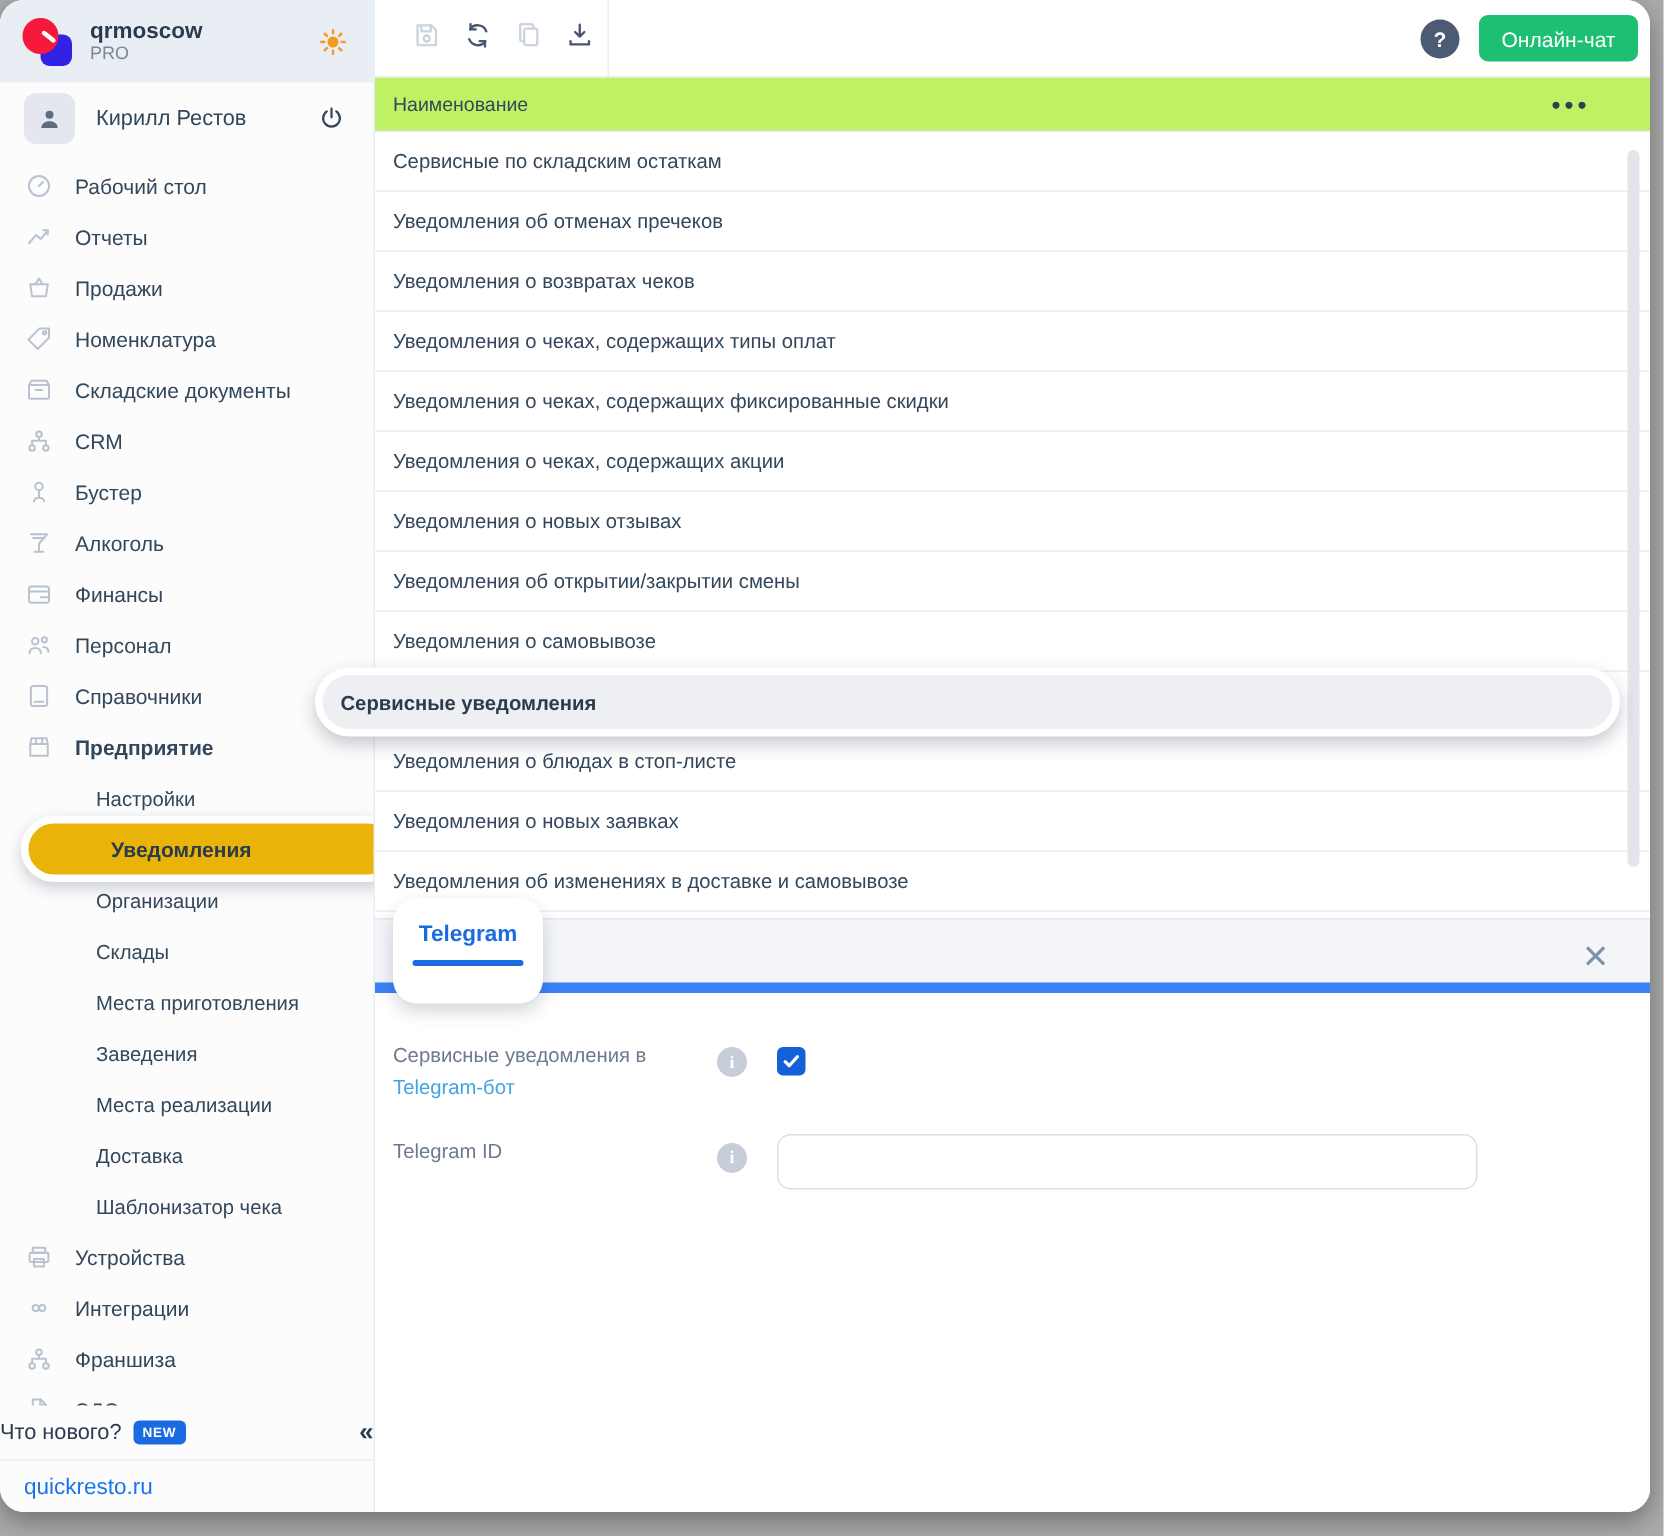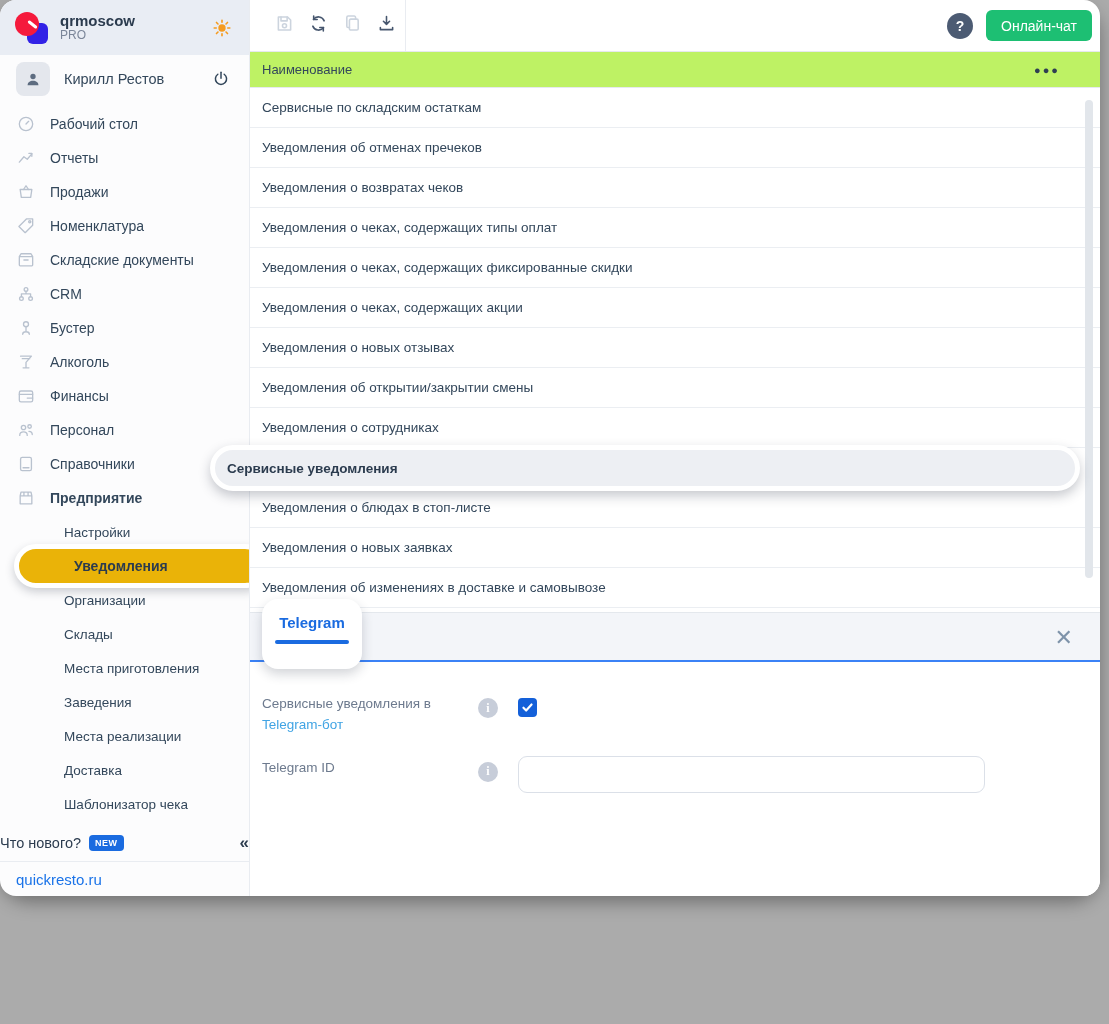--- a/index.html
+++ b/index.html
@@ -1,20 +1,20 @@
 <!DOCTYPE html>
 <html><head>
 <meta charset="utf-8">
 <style>
   * { margin:0; padding:0; box-sizing:border-box; }
   html,body { width:1109px; height:1024px; font-family:"Liberation Sans",sans-serif; }
   body { background:#ababab; position:relative; overflow:hidden; }
   .window {
-    position:absolute; left:0; top:0; width:1100px; height:896px;
-    background:#fff; border-radius:28px; overflow:visible;
+    position:absolute; left:0; top:0; width:1100px; height:1008px;
+    background:#fff; border-radius:16px; overflow:visible;
     box-shadow:0 6px 18px rgba(0,0,0,.35);
     display:flex;
   }
   .win-clip { position:absolute; inset:0; border-radius:16px; overflow:hidden; display:flex; }
 
   
   .sidebar { width:250px; min-width:250px; background:#fcfcfd; border-right:1px solid #e9ecf1; display:flex; flex-direction:column; position:relative; z-index:2; }
   .brand { height:55px; background:#e9edf4; display:flex; align-items:center; padding:0 16px 0 14px; gap:10px; }
   .logo { position:relative; width:36px; height:36px; flex:none; }
   .logo .sq { position:absolute; right:2px; bottom:2px; width:21px; height:21px; border-radius:6px; background:#3222e6; }
@@ -72,21 +72,21 @@
   .row.sel {
     position:relative; z-index:7; height:46px; margin:-3px 20px -3px -40px;
     background:#edeff3; border:5px solid #fff; border-radius:24px;
     box-shadow:0 5px 12px rgba(30,40,60,.25);
     font-weight:700; font-size:13.5px; color:#2b3b4e; padding-left:12px;
   }
   .vscroll { position:absolute; right:7px; top:12px; width:8px; height:478px; border-radius:4px; background:#e2e6eb; z-index:3; cursor:pointer; }
 
   
   .panel { position:absolute; left:0; right:0; top:612px; bottom:0; background:#fff; z-index:5; }
-  .tabstrip { height:50px; background:#f3f5f9; border-top:1px solid #e4e8ed; border-bottom:2px solid #3b82f6; position:relative; }
+  .tabstrip { height:50px; background:#f3f5f9; border-top:1px solid #e4e8ed; border-bottom:7px solid #3b82f6; position:relative; }
   .tab-pill {
     position:absolute; left:12px; top:-14px; width:100px; height:70px;
     background:#fff; border-radius:16px; box-shadow:0 5px 12px rgba(30,40,60,.2);
     display:flex; flex-direction:column; align-items:center; cursor:pointer; z-index:6;
   }
   .tab-label { margin-top:15px; font-size:15px; font-weight:700; color:#1a6be0; }
   .tab-underline { margin-top:9px; width:74px; height:4px; border-radius:2px; background:#1a6be0; }
   .panel-close { position:absolute; right:27px; top:12px; font-size:22px; color:#7e93aa; cursor:pointer; line-height:26px; }
 
   .form { padding:30px 12px 0; }
@@ -356,21 +356,21 @@
           <div class="row">
             <span>Уведомления о чеках, содержащих акции</span>
           </div>
           <div class="row">
             <span>Уведомления о новых отзывах</span>
           </div>
           <div class="row">
             <span>Уведомления об открытии/закрытии смены</span>
           </div>
           <div class="row">
-            <span>Уведомления о сотрудниках</span>
+            <span>Уведомления о самовывозе</span>
           </div>
           <div class="row sel">
             <span>Сервисные уведомления</span>
           </div>
           <div class="row">
             <span>Уведомления о блюдах в стоп-листе</span>
           </div>
           <div class="row">
             <span>Уведомления о новых заявках</span>
           </div>

